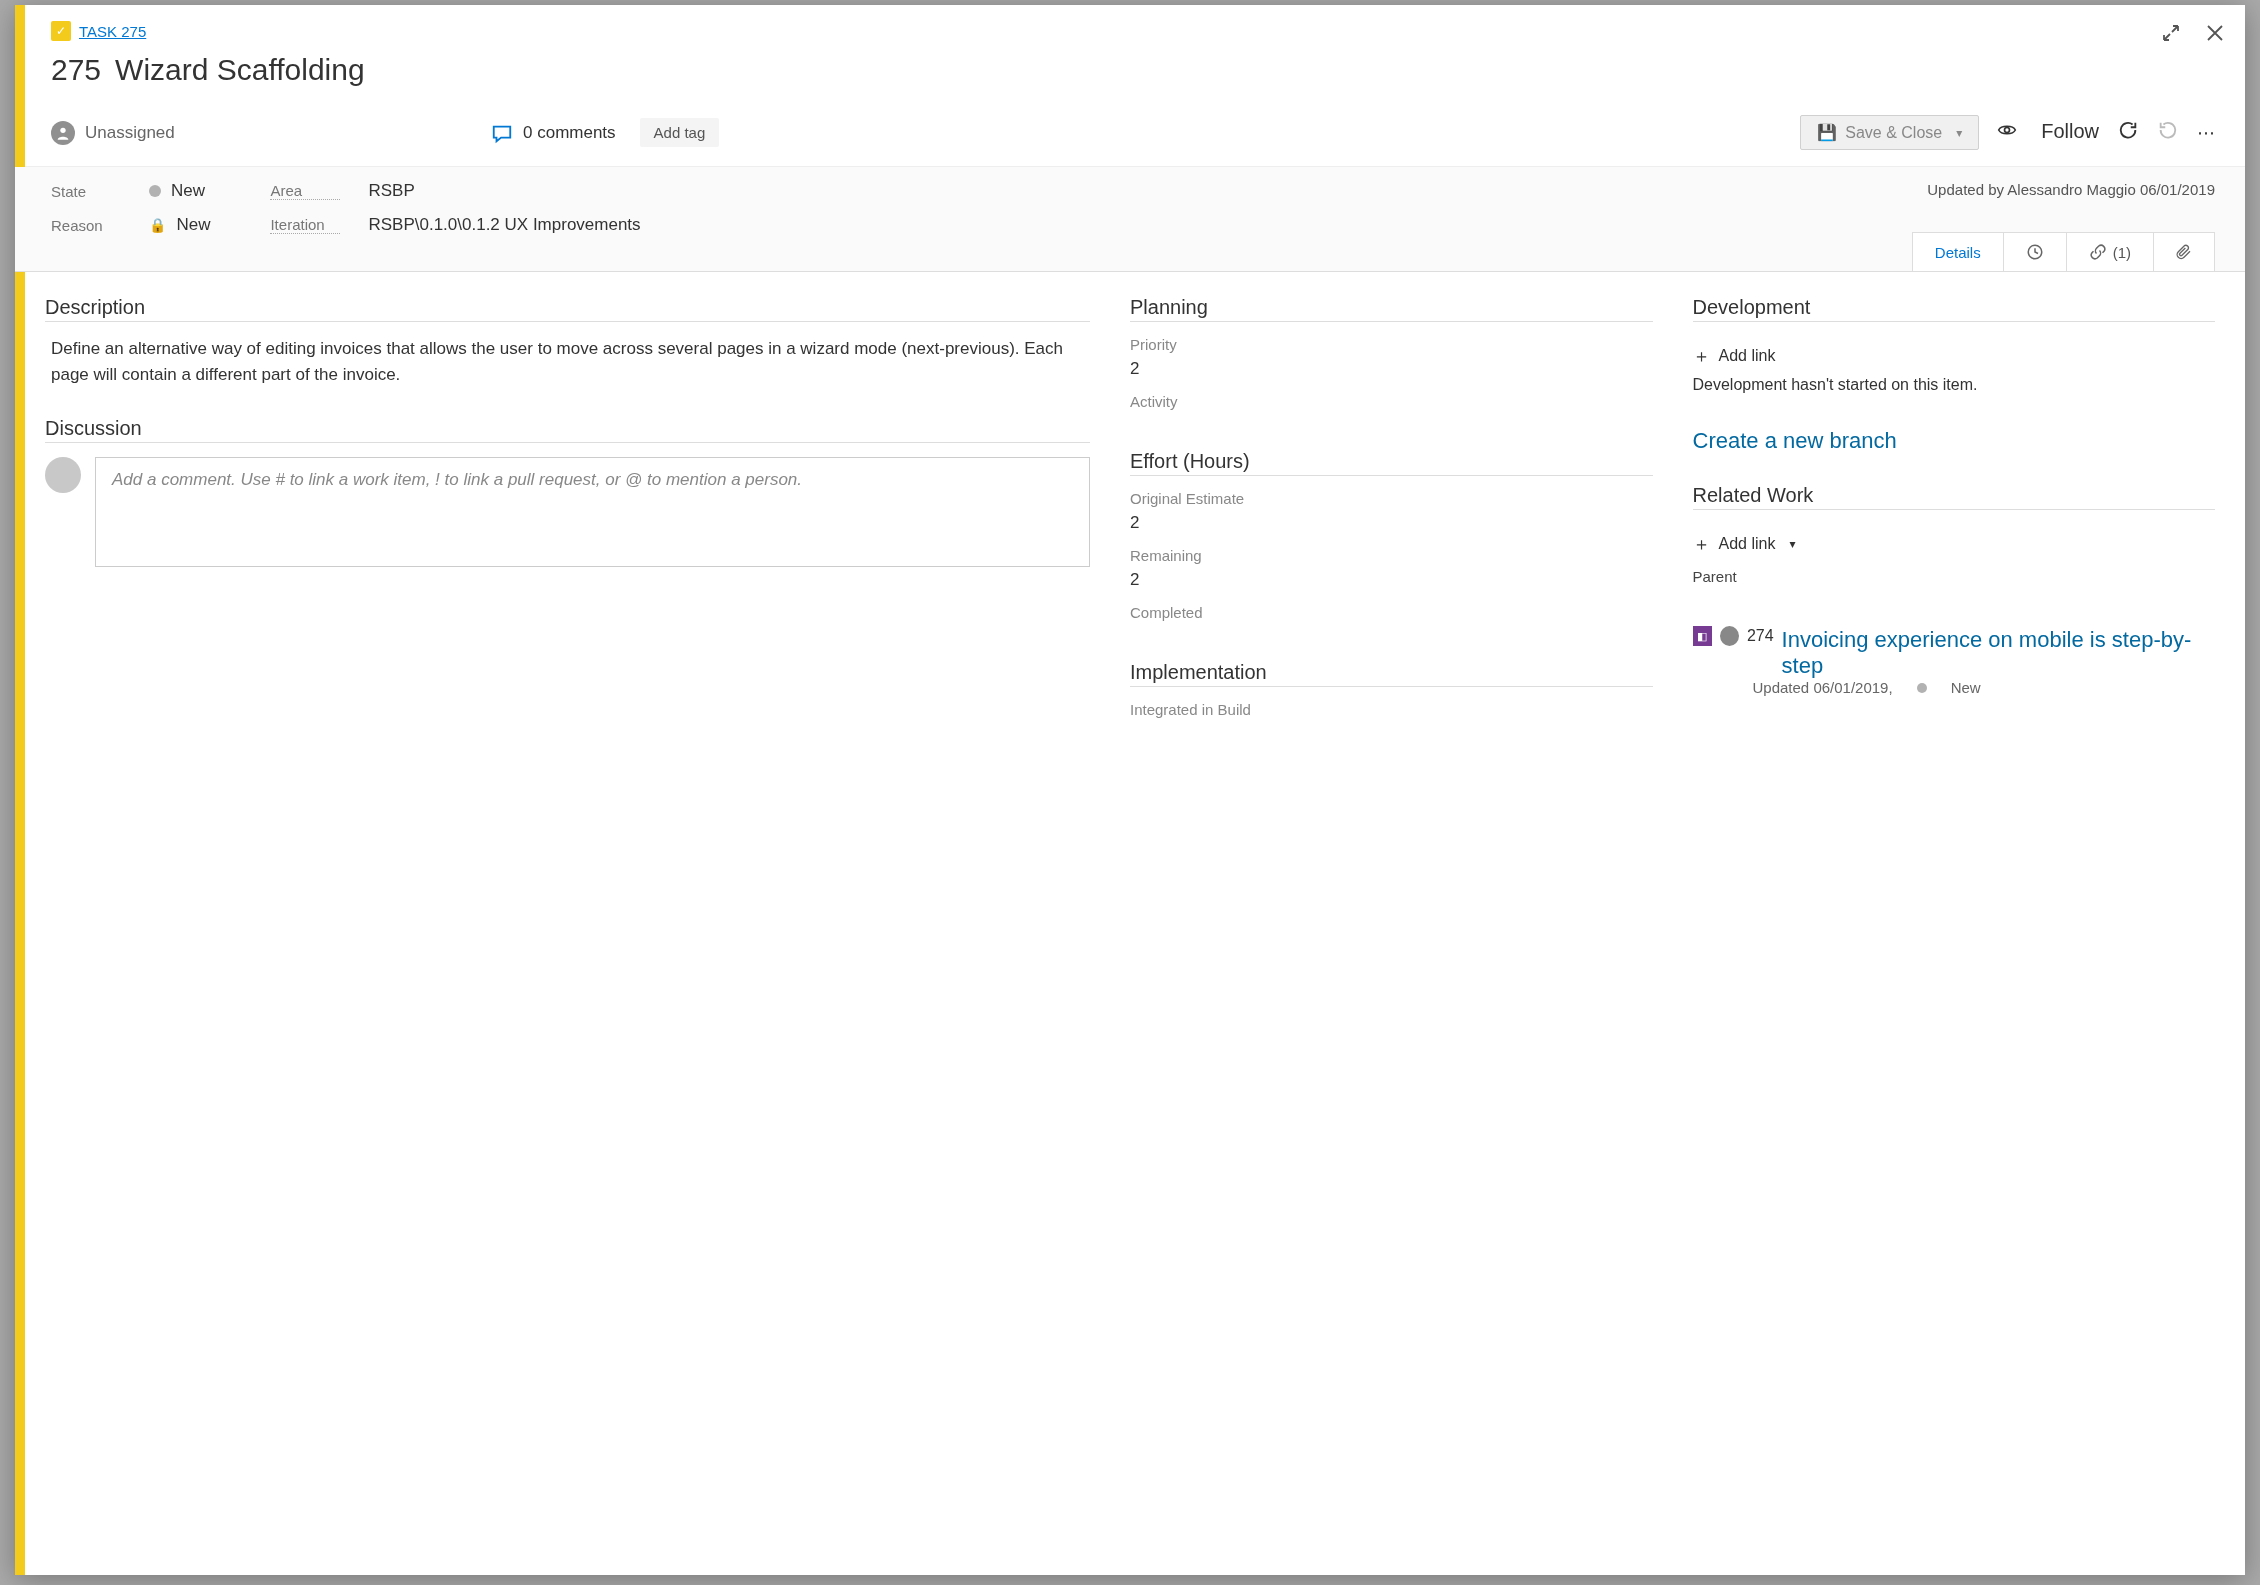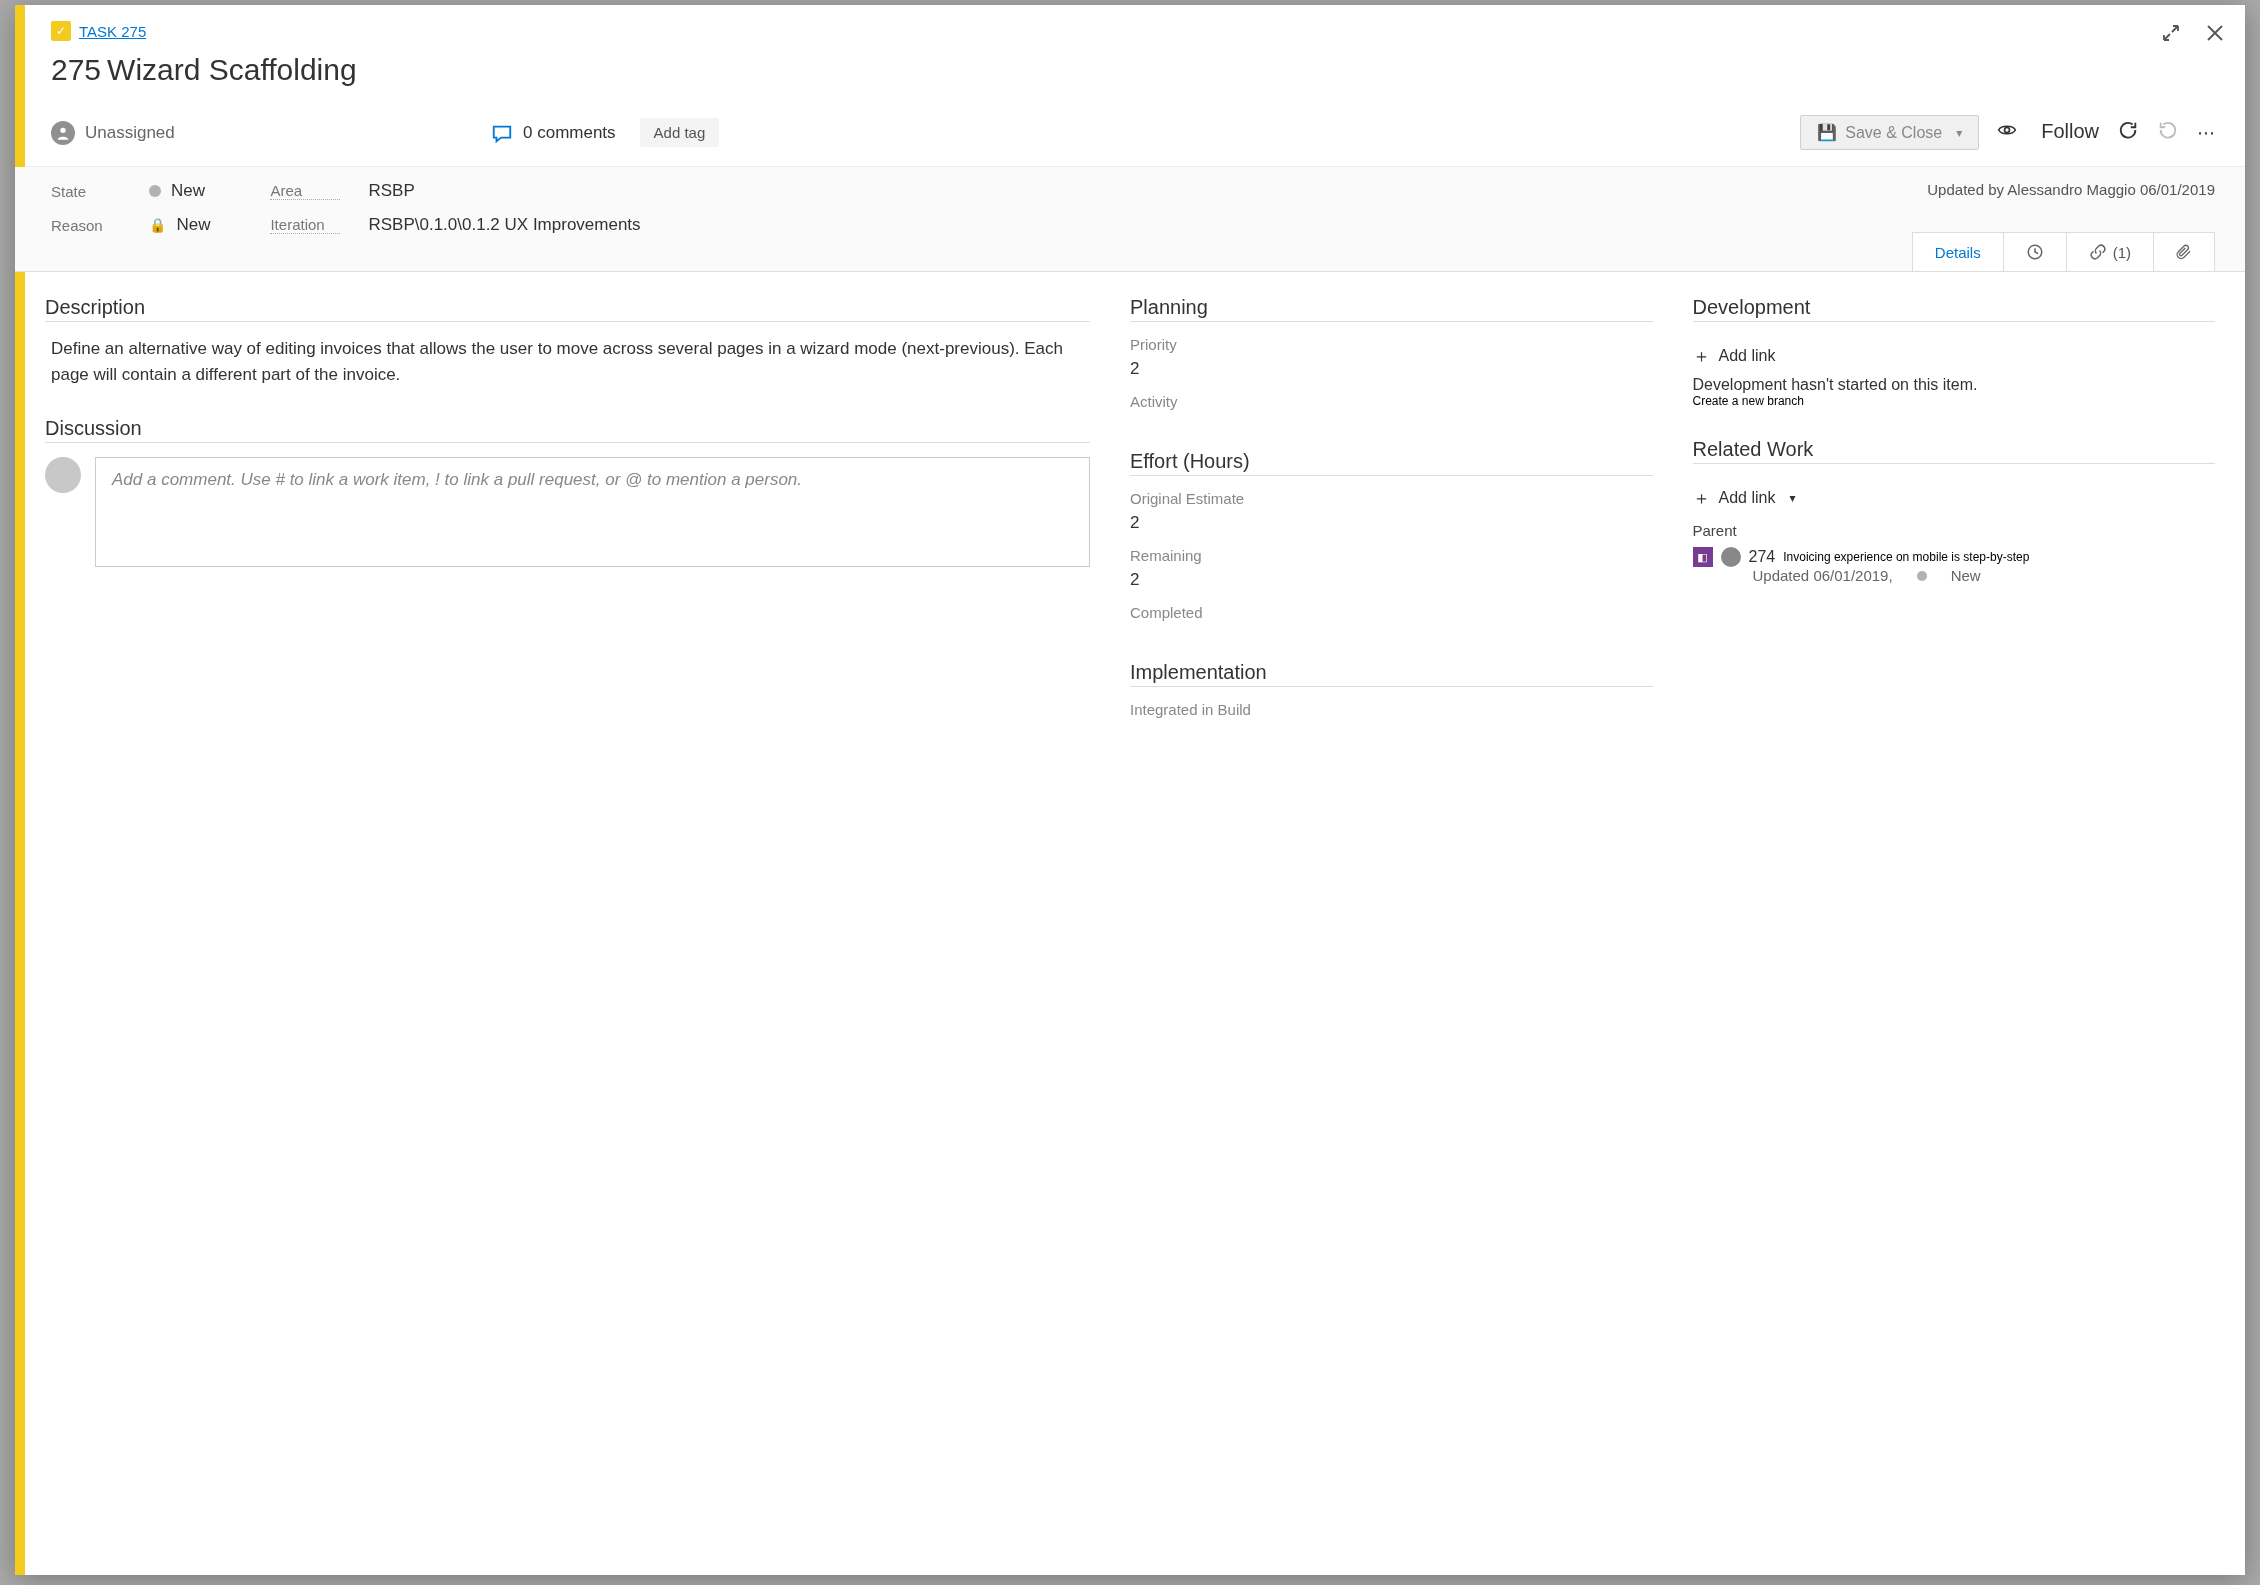--- a/index.html
+++ b/index.html
@@ -61,21 +61,21 @@
   .breadcrumb a {
     color: #0078d4;
     text-decoration: underline;
     font-size: 15px;
   }
   .title-row {
     font-size: 30px;
     color: #333;
     margin-bottom: 24px;
   }
-  .title-id { margin-right: 6px; }
+  .title-id { margin-right: 14px; }
   .action-row {
     display: flex;
     align-items: center;
     padding: 4px 0 16px 0;
   }
   .assigned {
     display: flex;
     align-items: center;
     gap: 10px;
     color: #666;
@@ -243,21 +243,21 @@
   .add-link {
     display: inline-flex;
     align-items: center;
     gap: 8px;
     font-size: 16px;
     cursor: pointer;
     margin-top: 8px;
   }
   .plus { font-size: 18px; }
   .dev-status { font-size: 16px; margin-top: 8px; }
-  .link { color: #000000; cursor: pointer; font-size: 12px; }
+  .link { color: #0369a1; cursor: pointer; font-size: 22px; margin-top: 34px; }
 
   .parent-label { font-size: 15px; color: #444; margin-top: 12px; }
   .related-item {
     display: flex;
     align-items: center;
     gap: 8px;
     margin-top: 8px;
     font-size: 16px;
   }
   .feature-icon {

